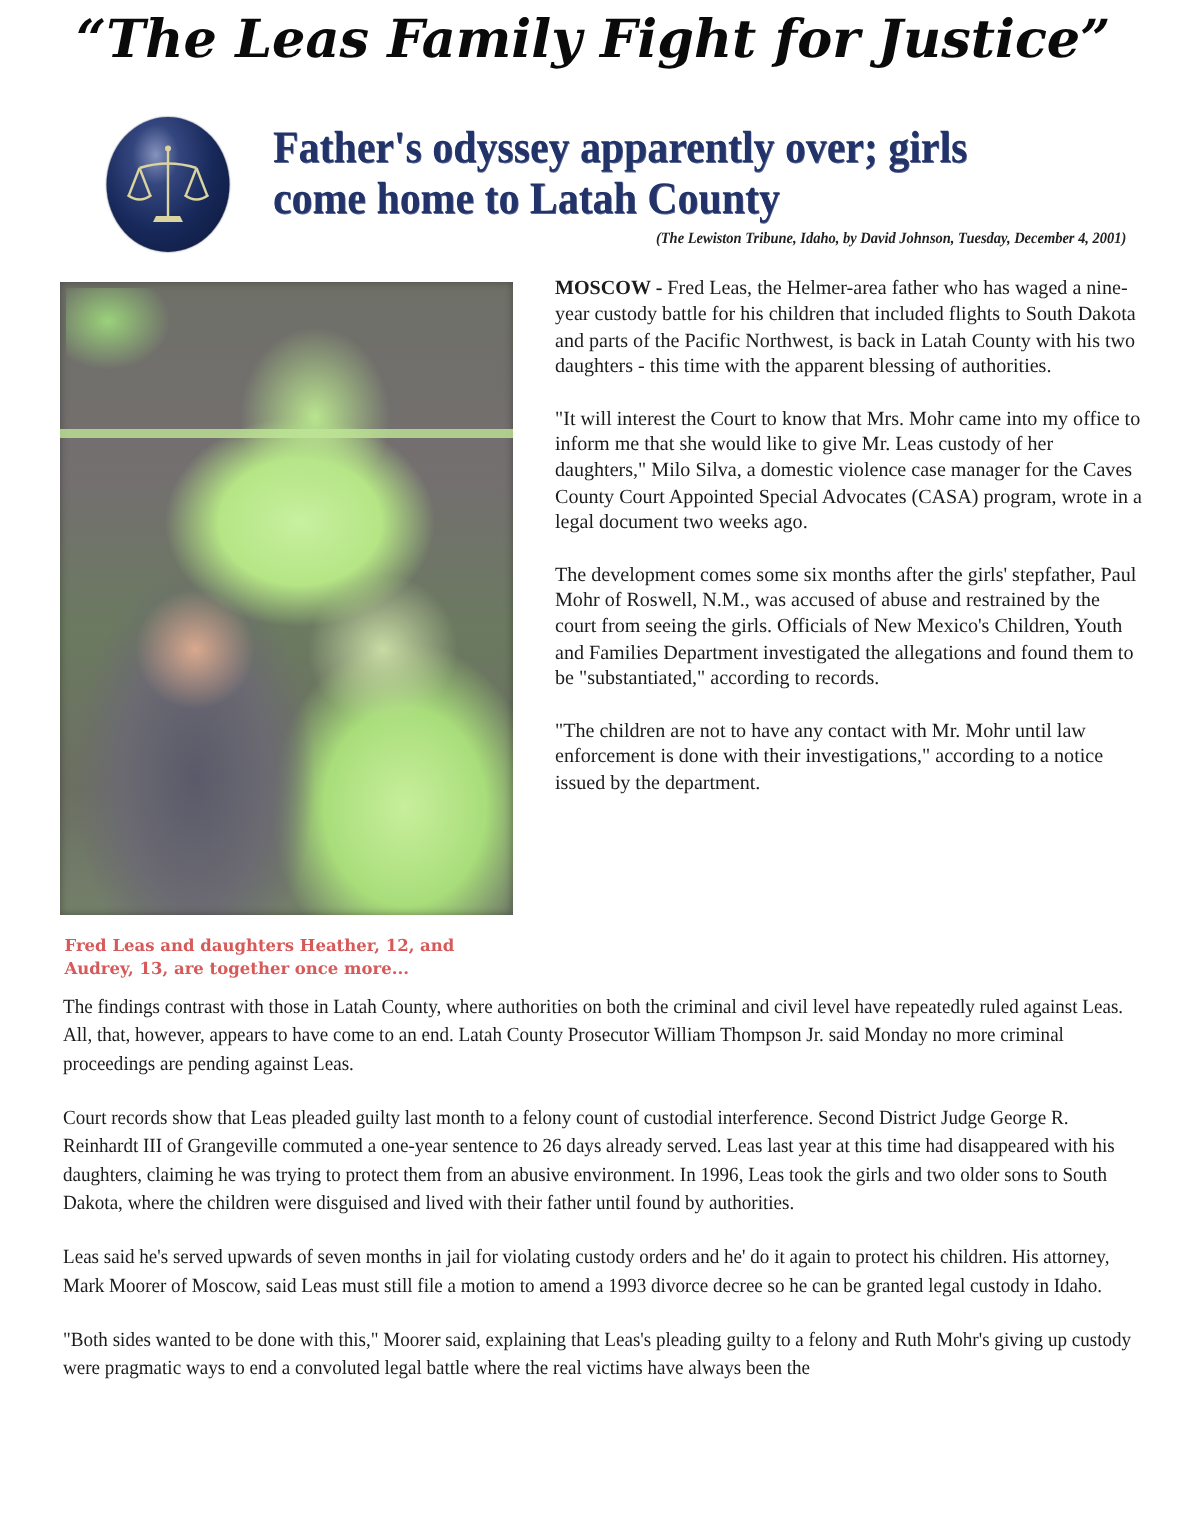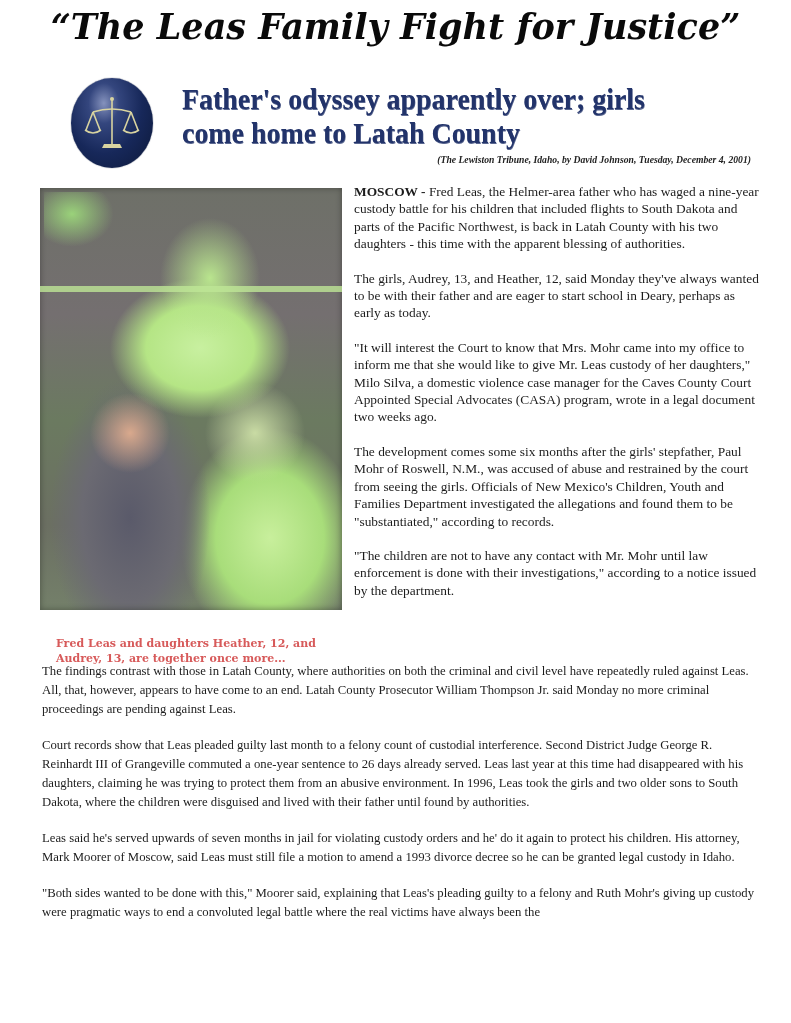--- a/index.html
+++ b/index.html
@@ -42,29 +42,29 @@
     }
     .photo .leaves {
       position: absolute; left: 4px; top: 4px; width: 70px; height: 55px;
       background: radial-gradient(ellipse at 40% 40%, #9ad27a 0%, rgba(154,210,122,0) 70%);
     }
     .photo .fence {
       position: absolute; left: 0; top: 98px; width: 302px; height: 6px;
       background: rgba(190,230,150,0.8);
     }
     .caption {
-      position: absolute; left: 40px; top: 620px; width: 305px; margin: 16px;
+      position: absolute; left: 40px; top: 620px; width: 305px; margin: 3px;
       font-family: "DejaVu Serif", serif; font-weight: bold;
       font-size: 11px; line-height: 15px; color: #d75a5a;
     }
     .right-col {
       position: absolute; left: 354px; top: 183px; width: 410px;
       font-family: "Liberation Serif", serif; font-size: 13.4px; line-height: 17.4px; color: #1c1c1c;
     }
-    .right-col p { margin: 0 0 17px 0; }
+    .right-col p { margin: 0 0 17px 16px; }
     .dateline { font-weight: bold; }
     .full-col {
       position: absolute; left: 42px; top: 661px; width: 720px;
       font-family: "Liberation Serif", serif; font-size: 13.4px; line-height: 19px; color: #1c1c1c;
       transform: scaleX(0.95); transform-origin: left top; width: 758px;
     }
     .full-col p { margin: 0 0 17px 0; }
   </style>
 </head>
 <body>
@@ -99,21 +99,20 @@
 
 <div class="photo">
   <div class="leaves"></div>
   <div class="fence"></div>
 </div>
 
 <p class="caption">Fred Leas and daughters Heather, 12, and Audrey, 13, are  together once more...</p>
 
 <div class="right-col">
   <p><span class="dateline">MOSCOW -</span> <span>Fred Leas, the Helmer-area father who has waged a nine-year custody battle for his children that included flights to South Dakota and parts of the Pacific Northwest, is back in Latah County with his two daughters - this time with the apparent blessing of authorities.</span></p>
-  <p>The girls, Audrey, 13, and Heather, 12, said Monday  they've always wanted to be with their father and are eager to start school in Deary, perhaps as early as today.</p>
   <p>"It will interest the Court to know that Mrs. Mohr came into my office to inform me that she would like to give Mr. Leas custody of her daughters," Milo Silva, a domestic violence case manager for the Caves County Court Appointed Special Advocates (CASA) program, wrote in a legal document two weeks ago.</p>
   <p>The development comes some six months after the girls' stepfather, Paul Mohr of Roswell, N.M., was accused of abuse and restrained by the court from seeing the girls.  Officials of New Mexico's Children, Youth and Families Department investigated the allegations and found them to be "substantiated," according to records.</p>
   <p>"The children are not to have any contact with Mr. Mohr until law enforcement is done with their investigations," according to a notice issued by the department.</p>
 </div>
 
 <div class="full-col">
   <p>The findings contrast with those in Latah County, where authorities on both the criminal and civil level have repeatedly ruled against Leas. All, that, however, appears to have come to an end.  Latah County Prosecutor William Thompson Jr. said Monday no more criminal proceedings are pending against Leas.</p>
   <p>Court records show that Leas pleaded guilty last month to a felony count of custodial interference. Second District Judge George R. Reinhardt III of Grangeville commuted a one-year sentence to 26 days already served. Leas last year at this time had disappeared with his daughters, claiming he was trying to protect them from an abusive environment.  In 1996, Leas took the girls and two older sons to South Dakota, where the children were disguised and lived with their father until found by authorities.</p>
   <p>Leas said he's served upwards of seven months in jail for violating custody orders and he' do it again to protect his children.  His attorney, Mark Moorer of Moscow, said Leas must still file a motion to amend a 1993 divorce decree so he can be granted legal custody in Idaho.</p>
   <p>"Both sides wanted to be done with this," Moorer said, explaining that Leas's pleading guilty to a felony and Ruth Mohr's giving up custody were pragmatic ways to end a convoluted legal battle where the real victims have always been the</p>

